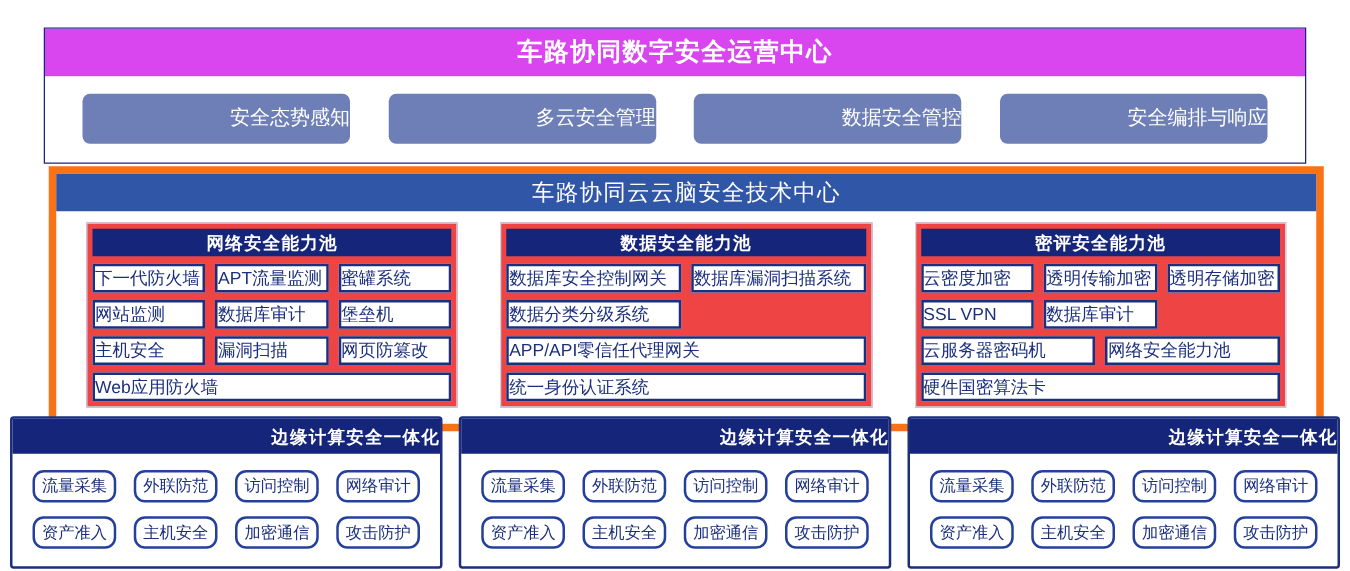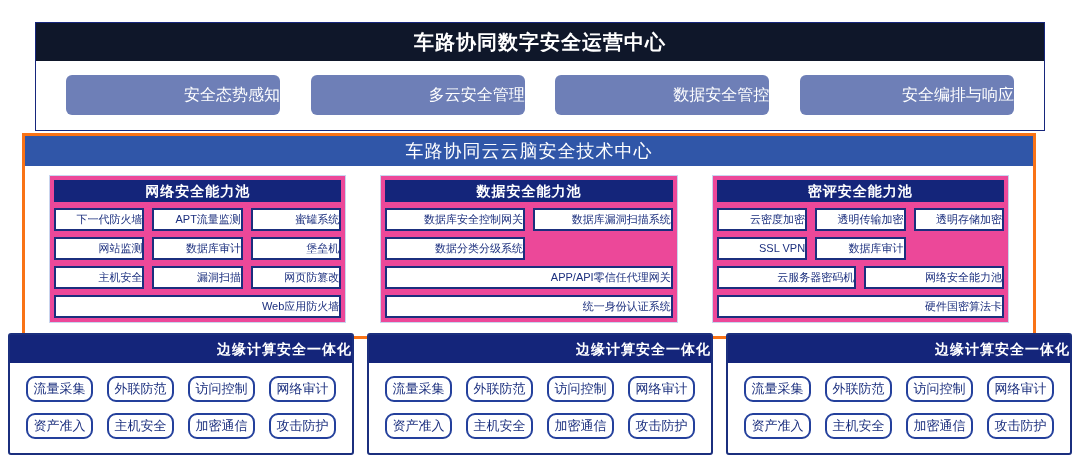--- a/index.html
+++ b/index.html
@@ -3,31 +3,31 @@
 <meta charset="utf-8">
 <style>
   html,body { margin:0; padding:0; }
   body {
     width:1080px; height:457px; background:#ffffff; position:relative;
     font-family:"Liberation Sans","DejaVu Sans",sans-serif;
     overflow:hidden;
   }
   
   .top-section { position:absolute; left:35px; top:22px; width:1008px; border:1px solid #16267c; background:#fff; }
-  .top-header { background:#0f172a; color:#fff; text-align:center; font-size:20px; font-weight:bold; height:38px; line-height:38px; letter-spacing:1px; }
+  .top-header { background:#d946ef; color:#fff; text-align:center; font-size:20px; font-weight:bold; height:38px; line-height:38px; letter-spacing:1px; }
   .top-body { display:flex; justify-content:space-between; padding:14px 30px 15px; }
   .module-btn { background:#6e7fb7; color:#fff; font-size:16px; width:214px; height:40px; line-height:40px; text-align:right; border-radius:6px; }
   
-  .mid-section { position:absolute; left:22px; top:133px; width:1008px; border:3px solid #f97316; background:#fff; }
+  .mid-section { position:absolute; left:39px; top:133px; width:1008px; border:6px solid #f97316; background:#fff; }
   .mid-header { background:#3056a8; color:#fff; text-align:center; font-size:18px; height:30px; line-height:30px; letter-spacing:1px; }
   .mid-body { display:flex; gap:34px; padding:9px 24px 13px; }
-  .pool { flex:1; border:1px solid #c9d5ee; padding:4px; background:#ec4899; }
+  .pool { flex:1; border:1px solid #c9d5ee; padding:4px; background:#ef4444; }
   .pool-title { background:#14257a; color:#fff; font-weight:bold; font-size:14px; text-align:center; height:22px; line-height:22px; margin-bottom:6px; letter-spacing:1px; }
   .pool-grid { display:grid; grid-template-columns:repeat(6,1fr); gap:6px 8px; }
-  .pitem { border:2px solid #1b2f7e; color:#1b2f7e; font-size:11px; text-align:right; height:19px; line-height:19px; background:#fff; white-space:nowrap; overflow:hidden; }
+  .pitem { border:2px solid #1b2f7e; color:#1b2f7e; font-size:14px; text-align:left; height:19px; line-height:19px; background:#fff; white-space:nowrap; overflow:hidden; }
   .s2 { grid-column:span 2; } .s3 { grid-column:span 3; } .s6 { grid-column:span 6; }
   
   .bottom-row { position:absolute; left:8px; top:333px; width:1064px; display:flex; gap:13px; }
   .edge-box { flex:1; border:2px solid #1b2f7e; border-radius:3px; background:#fff; }
   .edge-header { background:#14257a; color:#fff; font-size:14px; font-weight:600; text-align:right; height:28px; line-height:28px; letter-spacing:1px; }
   .edge-grid { display:grid; grid-template-columns:repeat(4,1fr); gap:11px 14px; padding:13px 16px 14px; }
   .eitem { border:2px solid #24409c; border-radius:9px; color:#1b2f7e; font-size:13px; text-align:center; height:22px; line-height:22px; background:#fff; white-space:nowrap; overflow:hidden; }
 </style>
 </head>
 <body>

